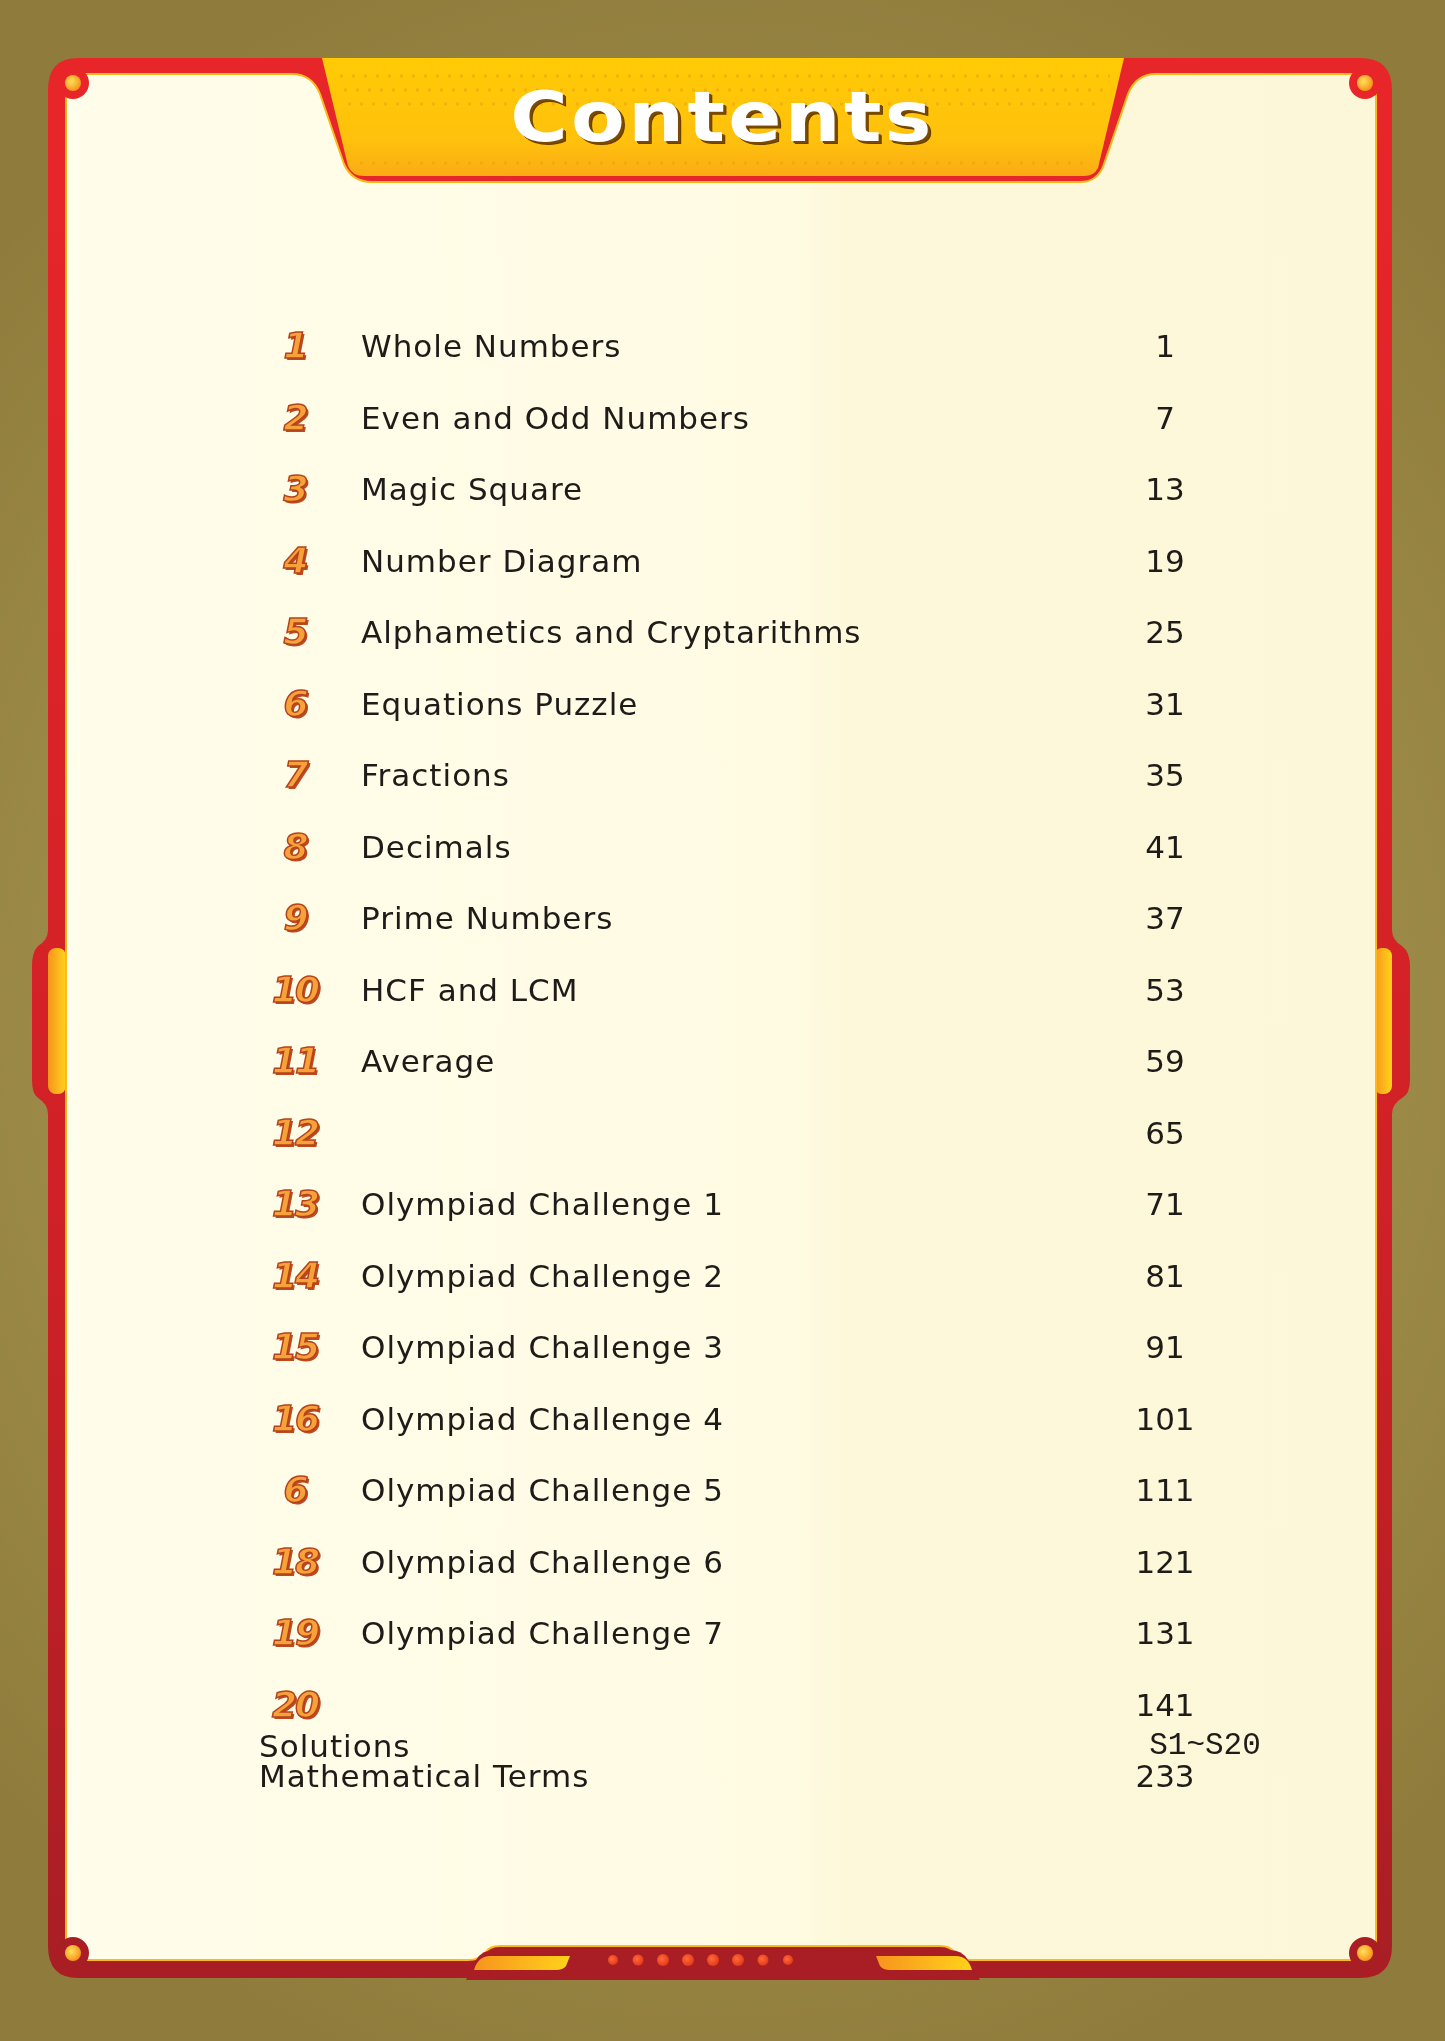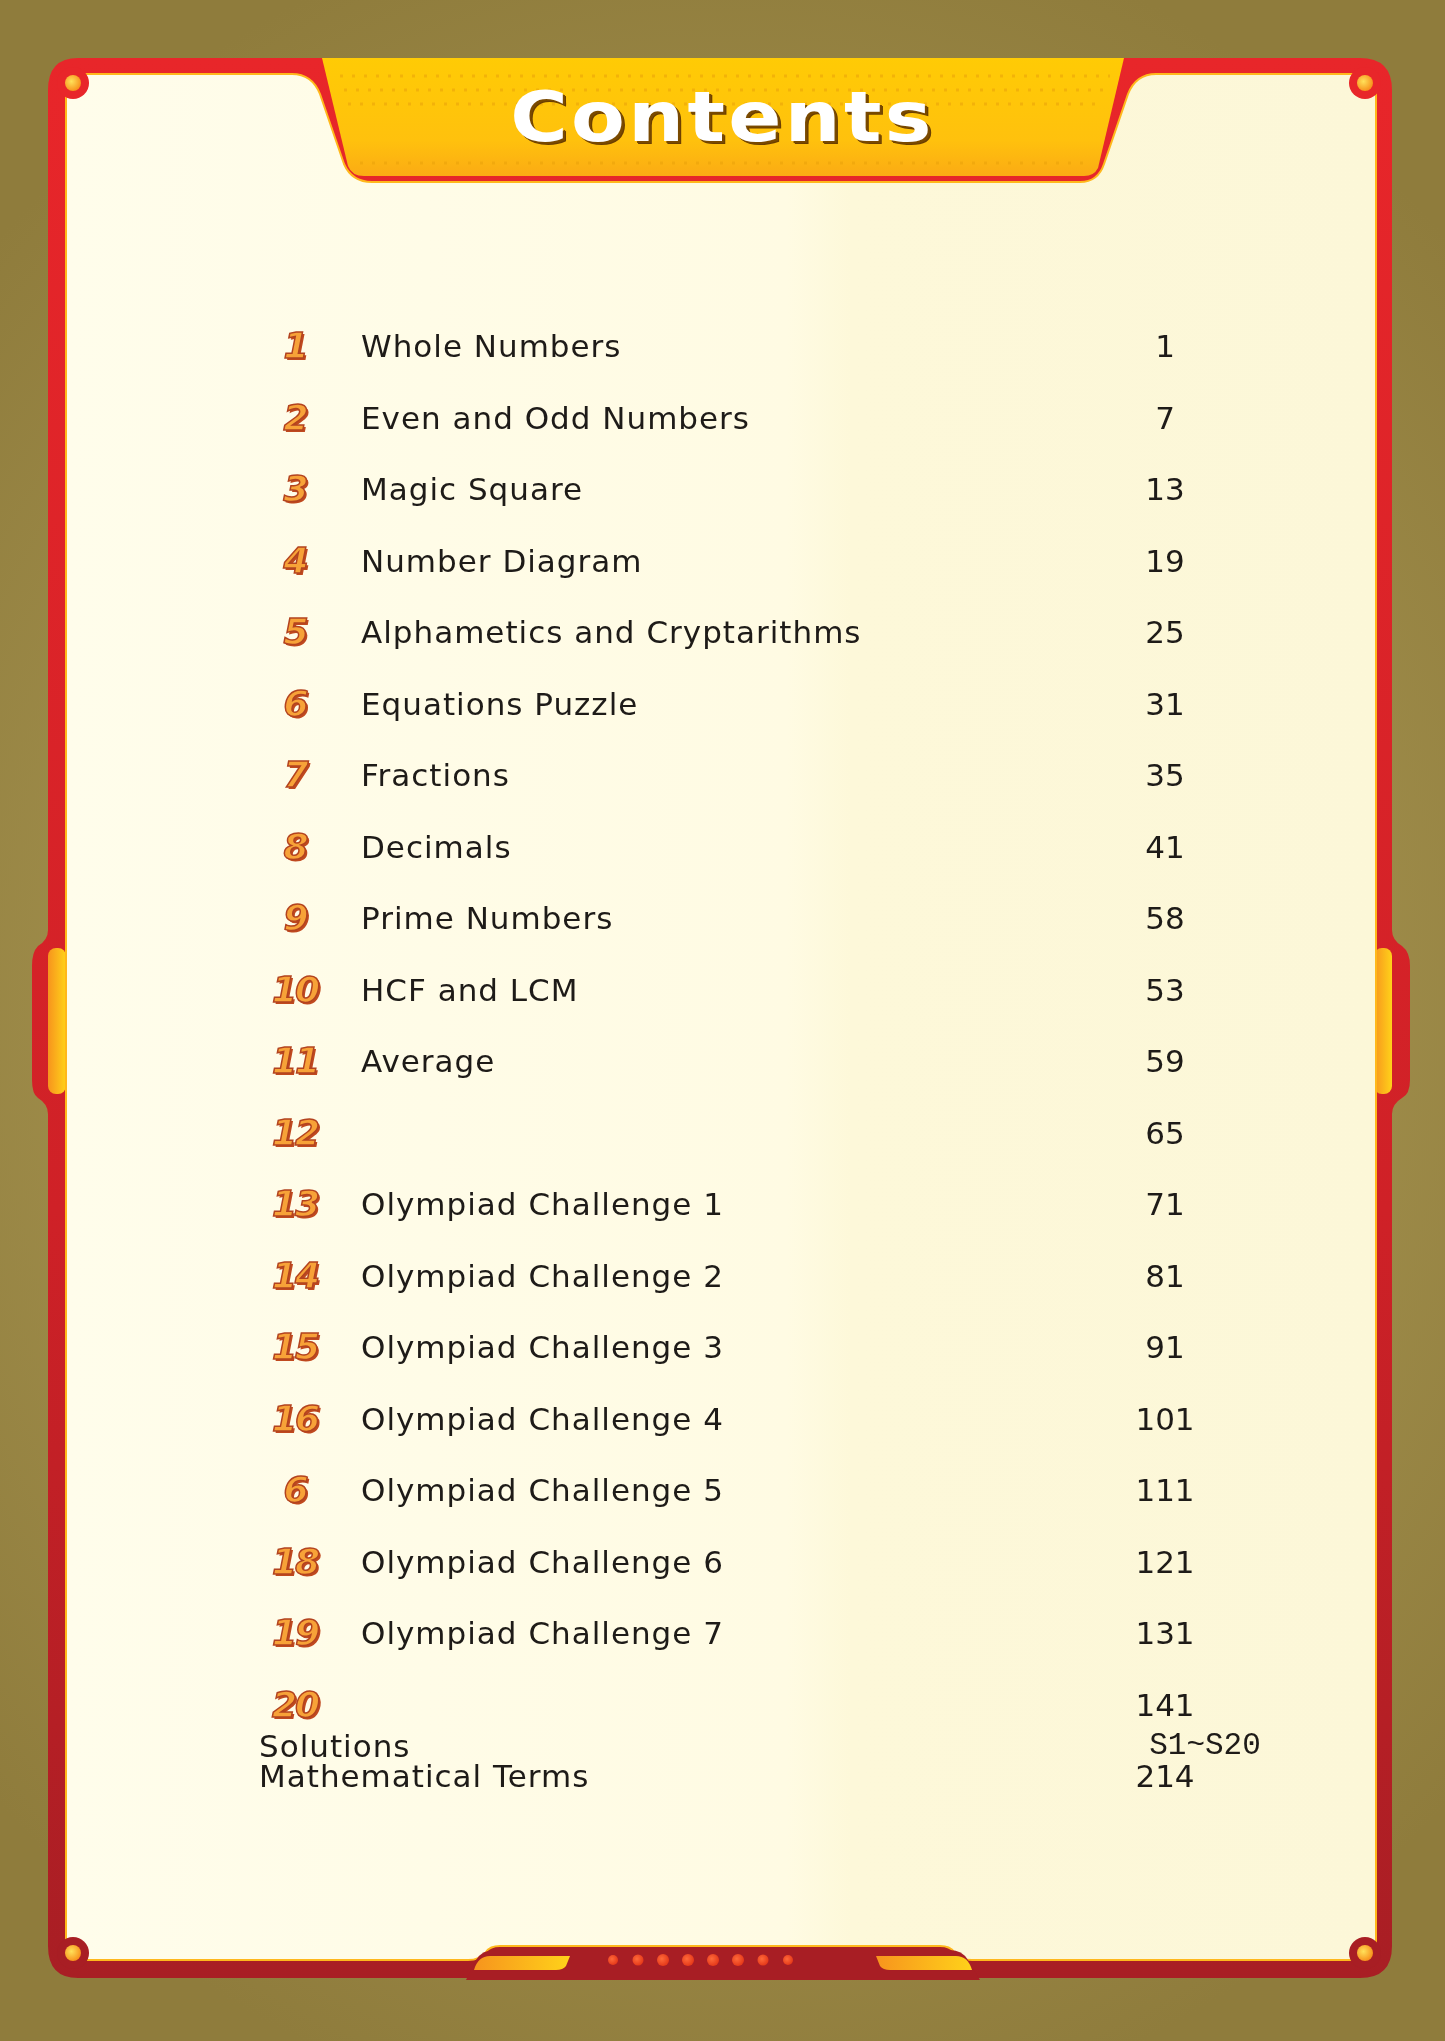--- a/index.html
+++ b/index.html
@@ -213,21 +213,21 @@
     <span class="page">35</span>
   </div>
   <div class="row" style="top:822px">
     <span class="num">8</span>
     <span class="label">Decimals</span>
     <span class="page">41</span>
   </div>
   <div class="row" style="top:893px">
     <span class="num">9</span>
     <span class="label">Prime Numbers</span>
-    <span class="page">58</span>
+    <span class="page">37</span>
   </div>
   <div class="row" style="top:965px">
     <span class="num">10</span>
     <span class="label">HCF and LCM</span>
     <span class="page">53</span>
   </div>
   <div class="row" style="top:1036px">
     <span class="num">11</span>
     <span class="label">Average</span>
     <span class="page">59</span>
@@ -271,19 +271,19 @@
     <span class="label">Olympiad Challenge 7</span>
     <span class="page">131</span>
   </div>
   <div class="row" style="top:1680px">
     <span class="num">20</span>
     <span class="page">141</span>
   </div>
 
   <div class="row" style="top:1751px">
     <span class="label plain">Mathematical Terms</span>
-    <span class="page">214</span>
+    <span class="page">233</span>
   </div>
   <div class="row" style="top:1721px">
     <span class="label plain">Solutions</span>
     <span class="page" style="left:1205px; width:140px; margin-left:-70px;font-family:Liberation Mono, monospace;">S1~S20</span>
   </div>
 </div>
 
 </body></html>

